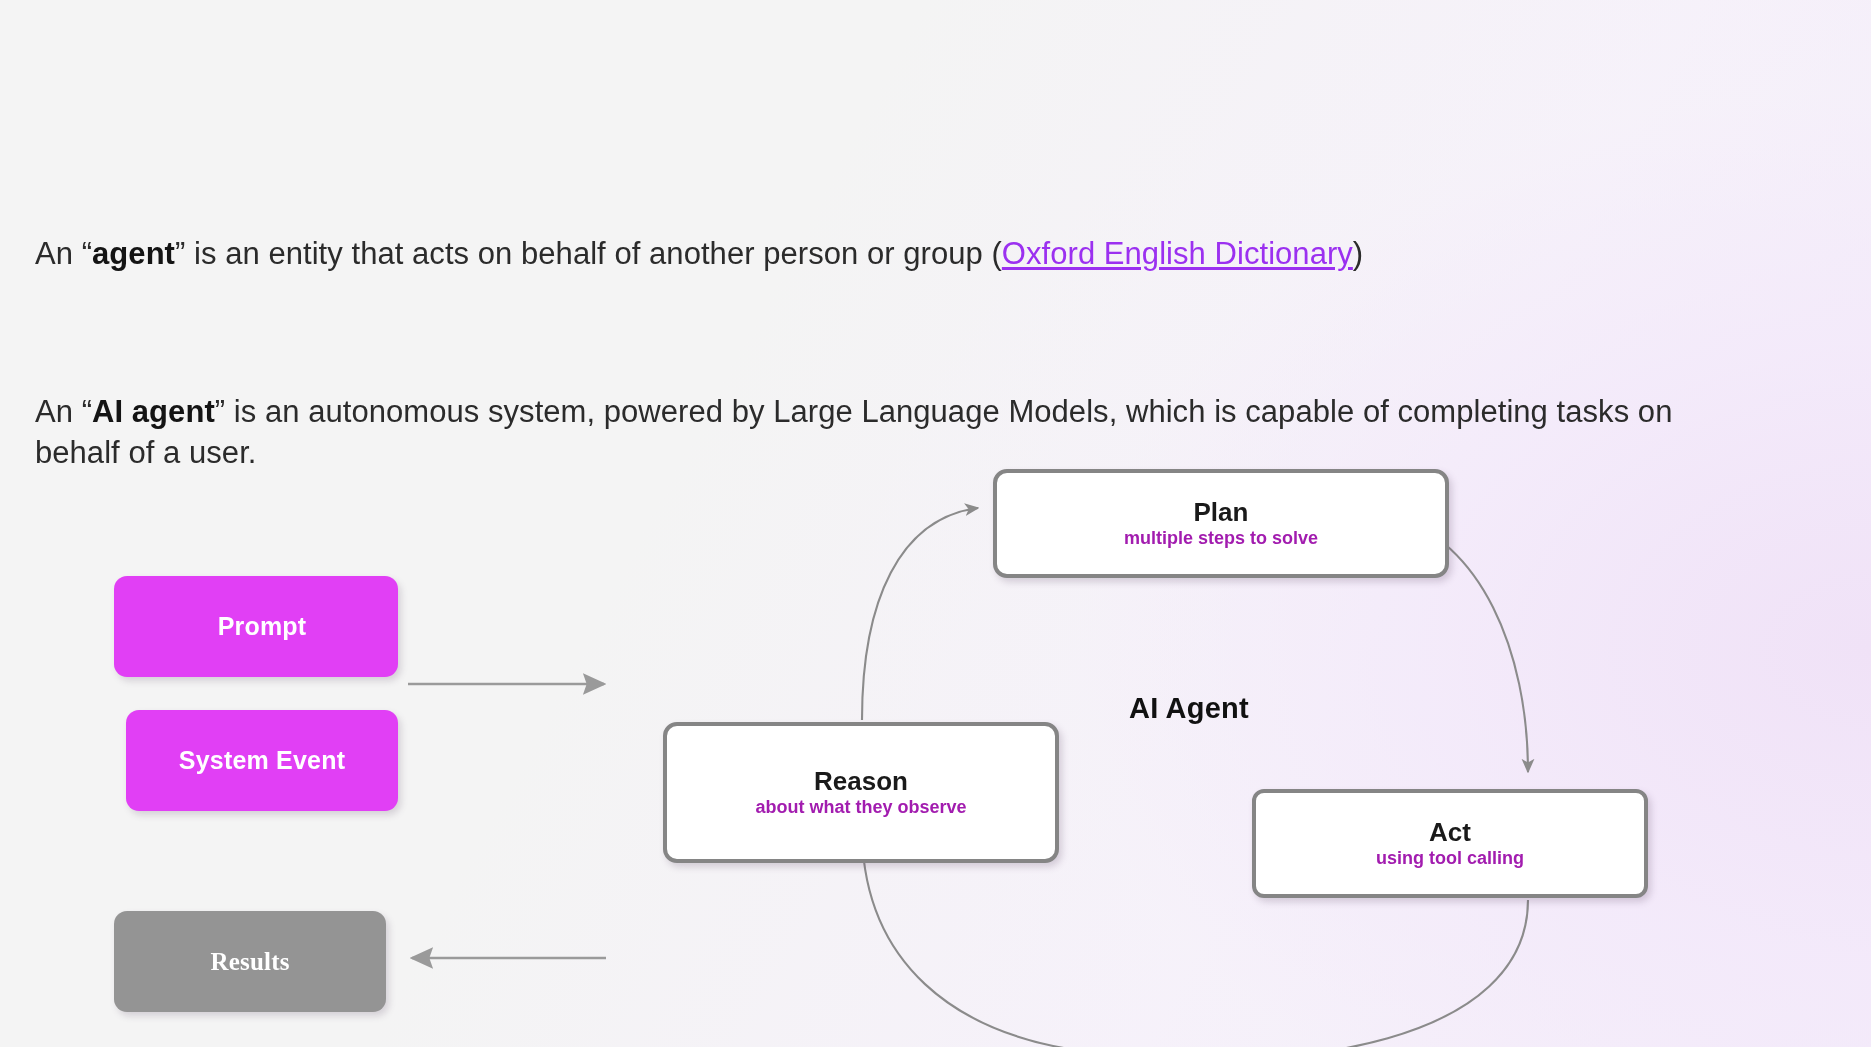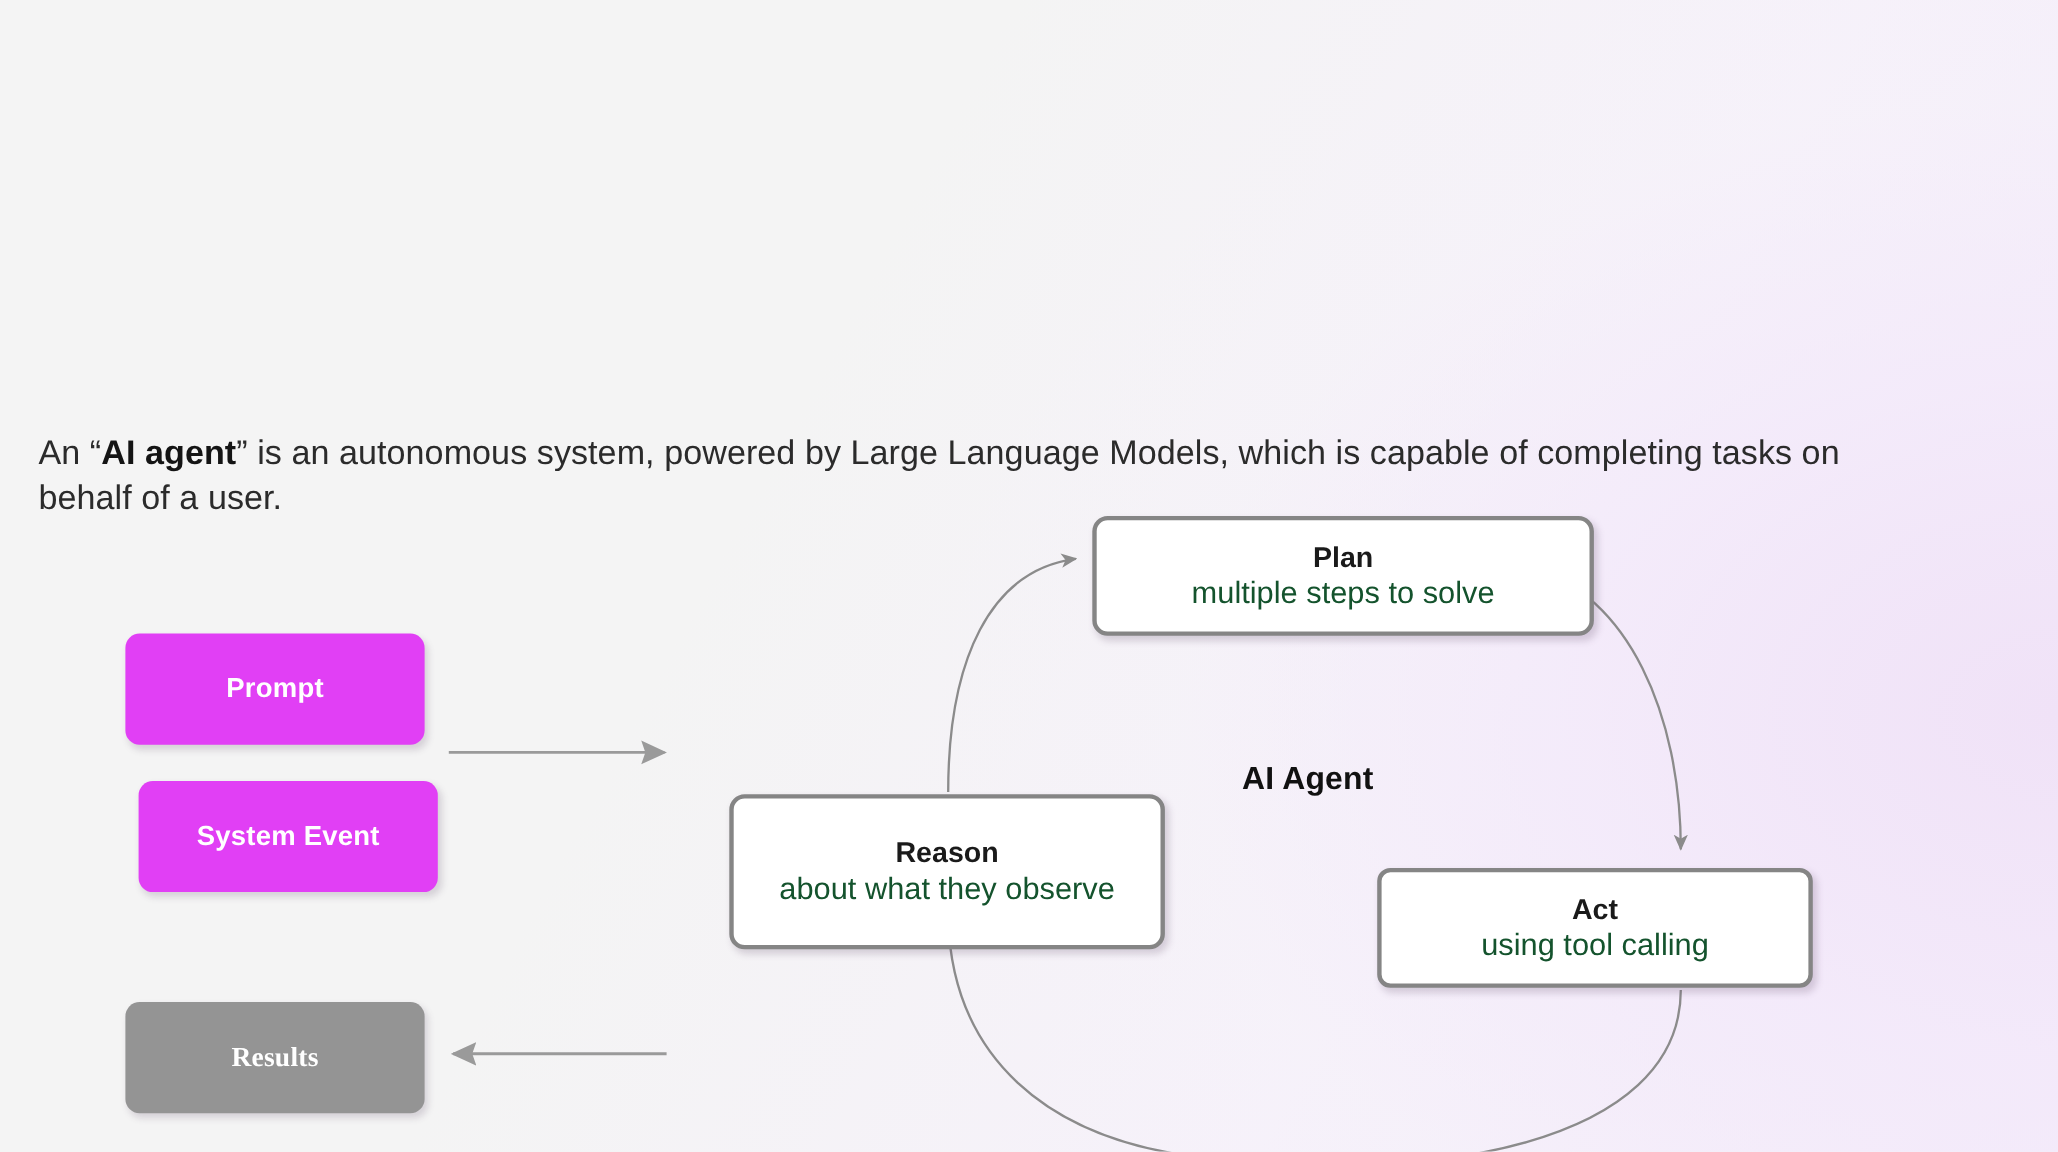--- a/index.html
+++ b/index.html
@@ -71,21 +71,21 @@
     color: #ffffff;
     font-size: 25px;
     font-weight: 700;
     letter-spacing: 0.2px;
     box-shadow: 3px 4px 7px rgba(90,70,100,0.20);
     user-select: none;
   }
   .io-box.magenta { background: #e13ff5; }
   .io-box.grey    { background: #949494; }
 
-  #box-prompt       { left: 114px; top: 576px;  width: 272px; height: 101px; }
+  #box-prompt       { left: 114px; top: 576px;  width: 272px; height: 101px; padding-left: 12px; }
   #box-system-event { left: 114px; top: 710px;  width: 272px; height: 101px; margin-left: 12px; }
   #box-results      { left: 114px; top: 911px;  width: 272px; height: 101px; font-family: Liberation Serif, serif; }
 
   
   .cycle-node {
     position: absolute;
     background: #ffffff;
     border: 4px solid #858585;
     border-radius: 14px;
     box-shadow: 3px 4px 7px rgba(90,70,100,0.22);
@@ -97,23 +97,23 @@
     box-sizing: border-box;
     user-select: none;
   }
   .cycle-node .node-title {
     font-size: 26px;
     font-weight: 700;
     color: #1a1a1a;
     line-height: 1.22;
   }
   .cycle-node .node-subtitle {
-    font-size: 28px;
-    font-weight: 400;
-    color: #14532d;
+    font-size: 18px;
+    font-weight: 700;
+    color: #a21caf;
     line-height: 1.22;
     white-space: nowrap;
   }
 
   #node-plan   { left: 993px;  top: 469px; width: 456px; height: 109px; }
   #node-reason { left: 663px;  top: 722px; width: 396px; height: 141px; }
   #node-act    { left: 1252px; top: 789px; width: 396px; height: 109px; border-radius: 12px; }
 
   
   #agent-caption {
@@ -137,20 +137,23 @@
     height: 1047px;
     pointer-events: none;
   }
 </style>
 </head>
 <body>
 
 <div id="slide">
 
 
+  <div class="body-para" id="para-1">
+    <span>An “</span><b>agent</b><span>” is an entity that acts on behalf of another person or group (</span><span class="ext-link">Oxford English Dictionary</span><span>)</span>
+  </div>
 
   <div class="body-para" id="para-2">
     <span>An “</span><b>AI agent</b><span>” is an autonomous system, powered by Large Language Models, which is capable of completing tasks on behalf of a user.</span>
   </div>
 
   <svg id="connectors" viewBox="0 0 1871 1047" xmlns="http://www.w3.org/2000/svg">
     <defs>
       <marker id="arrow-thin" viewBox="0 0 10 10" refX="9" refY="5" markerWidth="7" markerHeight="7" orient="auto-start-reverse">
         <path d="M 0 0.6 L 10 5 L 0 9.4 L 2.6 5 Z" fill="#8b8b8b"></path>
       </marker>

